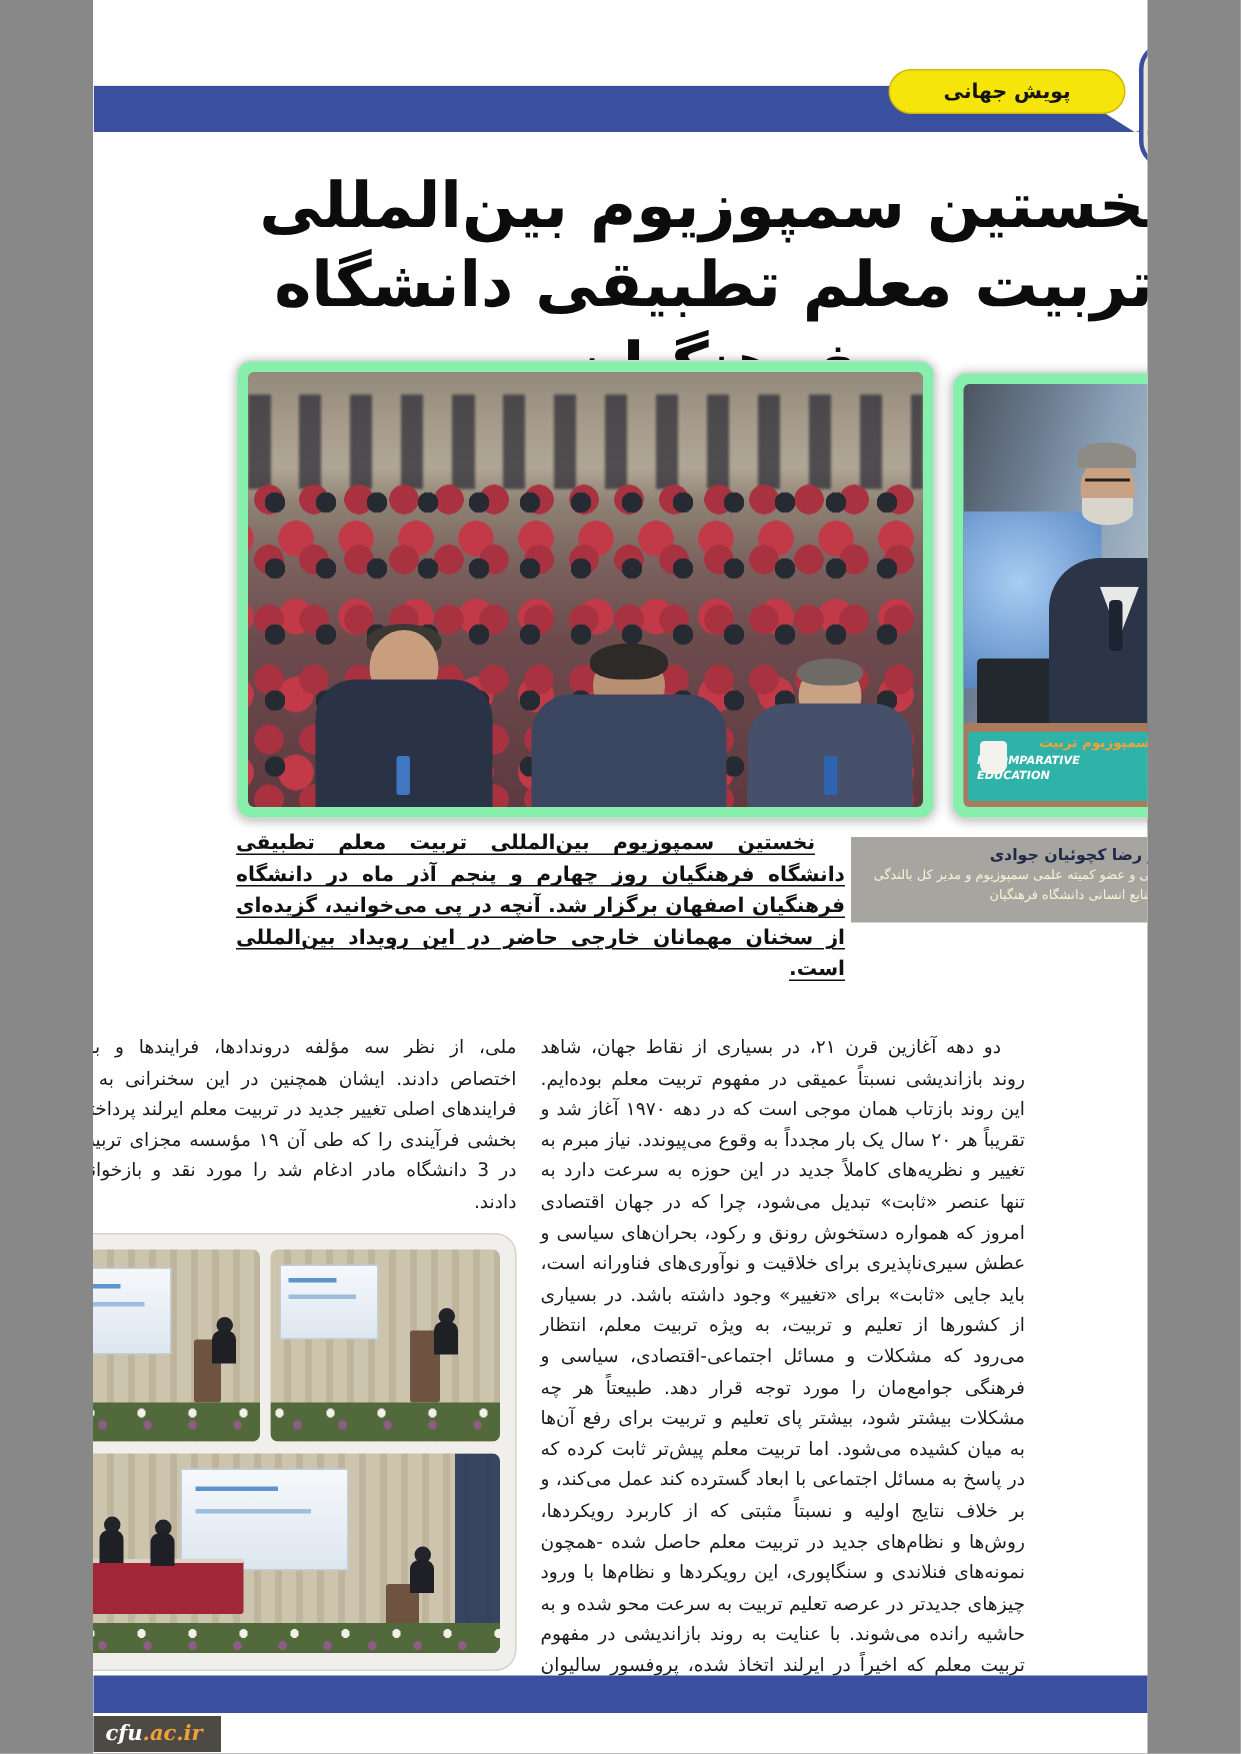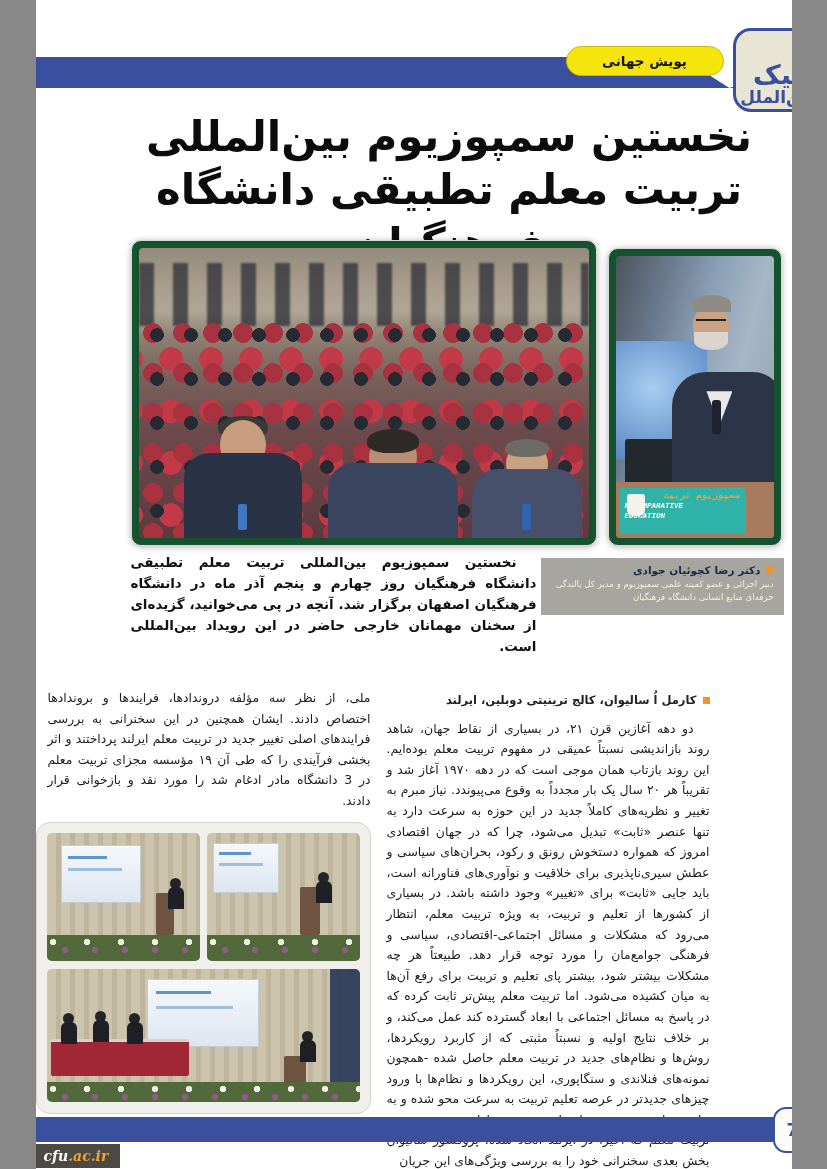--- a/index.html
+++ b/index.html
@@ -1,36 +1,36 @@
 <!DOCTYPE html>
 <html lang="fa" dir="rtl"><head>
 <meta charset="utf-8">
 <style>
   html,body{margin:0;padding:0;background:#888;}
-  .page{position:relative;width:756px;height:1169px;margin:0 auto;background:#fff;
+  .page{position:relative;width:703px;height:1169px;margin:0 auto;background:#fff;
         overflow:hidden;font-family:"DejaVu Sans",sans-serif;direction:rtl;}
   
   .bar-top{position:absolute;left:0;top:57px;width:745px;height:31px;background:#3b4f9f;
            clip-path:polygon(0 0,645px 0,694px 100%,0 100%);}
   .bar-tail{position:absolute;left:694px;top:87px;width:66px;height:25px;background:#3b4f9f;
             clip-path:polygon(0 0,100% 0,100% 100%);}
   .tag-pill{position:absolute;left:530px;top:46px;width:156px;height:28px;background:#f5e50a;
             border:1px solid #cdb907;border-radius:15px;display:flex;align-items:center;
             justify-content:center;font-size:13.5px;font-weight:bold;color:#141414;}
   .logo{position:absolute;left:697px;top:28px;width:84px;height:78px;background:#e8e5d4;
         border:3px solid #3b4f9f;border-radius:18px;display:flex;flex-direction:column;
         align-items:center;justify-content:center;color:#3b4f9f;line-height:1.05;z-index:2;}
   .logo .l1{font-size:27px;font-weight:bold;margin-top:28px;}
   .logo .l2{font-size:17px;font-weight:bold;}
   
   .headline{position:absolute;left:55px;top:110px;width:717px;text-align:center;
             font-size:42px;font-weight:bold;color:#0c0c0c;line-height:1.27;letter-spacing:-.5px;}
   
-  .photo-frame{position:absolute;background:#14532d;border:1px solid #d8d8d8;border-radius:10px;
-               box-shadow:0 1px 7px rgba(0,0,0,.30);padding:7px;box-sizing:border-box;font-family:Liberation Mono, monospace;}
+  .photo-frame{position:absolute;background:#86efac;border:1px solid #d8d8d8;border-radius:10px;
+               box-shadow:0 1px 7px rgba(0,0,0,.30);padding:7px;box-sizing:border-box;}
   .frame-aud{left:95px;top:240px;width:466px;height:306px;}
   .frame-spk{left:572px;top:248px;width:174px;height:298px;}
   .ph{position:relative;width:100%;height:100%;border-radius:4px;overflow:hidden;}
   
   .aud{background:linear-gradient(180deg,#948a7c 0%,#a89d8c 13%,#b0a695 22%,#8f8274 30%,
        #7a625e 44%,#6d4a4c 62%,#5e3a40 100%);}
   .aud-people{position:absolute;left:0;right:0;top:5%;height:22%;opacity:.85;filter:blur(1px);
       background:repeating-linear-gradient(90deg,rgba(42,43,53,.85) 0 15px,rgba(0,0,0,0) 15px 34px);}
   .aud-chairs{position:absolute;left:0;right:0;top:25%;bottom:0;
       background-image:
@@ -61,21 +61,21 @@
   .spk-sign{position:absolute;left:0;right:0;bottom:0;height:56px;background:#a87b5e;}
   .spk-teal{position:absolute;left:3px;right:28px;bottom:4px;top:6px;background:#2fb3a8;
       border-radius:2px;color:#fff;overflow:hidden;padding:3px 6px;box-sizing:border-box;}
   .spk-teal .fa{color:#f2a03c;font-size:9px;font-weight:bold;text-align:right;line-height:1.2;}
   .spk-teal .en{direction:ltr;text-align:left;font-size:7.5px;font-weight:bold;font-style:italic;line-height:1.3;}
   .spk-logo{position:absolute;left:8px;top:6px;width:18px;height:22px;background:#f4f2ec;
       border-radius:3px 3px 6px 6px;}
   
   .caption{position:absolute;left:95px;top:552px;width:406px;direction:rtl;text-align:justify;
       font-size:13.5px;font-weight:bold;color:#111;line-height:1.55;text-indent:20px;
-      text-underline-offset:3px;}
+      text-decoration:underline;text-underline-offset:3px;}
   .speaker-box{position:absolute;left:505px;top:558px;width:243px;height:57px;background:#a6a59f;
       box-sizing:border-box;padding:6px 10px 5px;direction:rtl;}
   .speaker-box .name-row{display:flex;align-items:center;gap:5px;justify-content:flex-start;}
   .dot{width:8px;height:8px;border-radius:50%;background:#f0922e;flex:0 0 auto;}
   .speaker-box .name{font-size:10.5px;font-weight:bold;color:#20294a;}
   .speaker-box .role{margin-top:2px;font-size:8.6px;color:#f7f2d6;line-height:1.55;text-align:right;}
   
   .section-title{position:absolute;left:0;right:0;top:650px;text-align:center;font-size:17.5px;
       font-weight:bold;color:#2f3a52;}
   .columns{position:absolute;right:82px;top:688px;width:662px;display:flex;gap:16px;direction:rtl;}
@@ -187,24 +187,20 @@
     <div class="name-row">
       <span class="dot"></span>
       <span class="name">دکتر رضا کچوئیان جوادی</span>
     </div>
     <div class="role">دبیر اجرائی و عضو کمیته علمی سمپوزیوم و مدیر کل بالندگی حرفه‌ای منابع انسانی دانشگاه فرهنگیان</div>
   </div>
 
 
   <div class="columns">
     <div class="col col-right">
-      <div class="byline">
-        <span class="sq"></span>
-        <span>کارمل اُ سالیوان، کالج ترینیتی دوبلین، ایرلند</span>
-      </div>
       <p>دو دهه آغازین قرن ۲۱، در بسیاری از نقاط جهان، شاهد روند بازاندیشی نسبتاً عمیقی در مفهوم تربیت معلم بوده‌ایم. این روند بازتاب همان موجی است که در دهه ۱۹۷۰ آغاز شد و تقریباً هر ۲۰ سال یک بار مجدداً به وقوع می‌پیوندد. نیاز مبرم به تغییر و نظریه‌های کاملاً جدید در این حوزه به سرعت دارد به تنها عنصر «ثابت» تبدیل می‌شود، چرا که در جهان اقتصادی امروز که همواره دستخوش رونق و رکود، بحران‌های سیاسی و عطش سیری‌ناپذیری برای خلاقیت و نوآوری‌های فناورانه است، باید جایی «ثابت» برای «تغییر» وجود داشته باشد. در بسیاری از کشورها از تعلیم و تربیت، به ویژه تربیت معلم، انتظار می‌رود که مشکلات و مسائل اجتماعی-اقتصادی، سیاسی و فرهنگی جوامع‌مان را مورد توجه قرار دهد. طبیعتاً هر چه مشکلات بیشتر شود، بیشتر پای تعلیم و تربیت برای رفع آن‌ها به میان کشیده می‌شود. اما تربیت معلم پیش‌تر ثابت کرده که در پاسخ به مسائل اجتماعی با ابعاد گسترده کند عمل می‌کند، و بر خلاف نتایج اولیه و نسبتاً مثبتی که از کاربرد رویکردها، روش‌ها و نظام‌های جدید در تربیت معلم حاصل شده -همچون نمونه‌های فنلاندی و سنگاپوری، این رویکردها و نظام‌ها با ورود چیزهای جدیدتر در عرصه تعلیم تربیت به سرعت محو شده و به حاشیه رانده می‌شوند. با عنایت به روند بازاندیشی در مفهوم تربیت معلم که اخیراً در ایرلند اتخاذ شده، پروفسور سالیوان بخش بعدی سخنرانی خود را به بررسی ویژگی‌های این جریان</p>
     </div>
 
     <div class="col col-left">
       <p>ملی، از نظر سه مؤلفه دروندادها، فرایندها و بروندادها اختصاص دادند. ایشان همچنین در این سخنرانی به بررسی فرایندهای اصلی تغییر جدید در تربیت معلم ایرلند پرداختند و اثر بخشی فرآیندی را که طی آن ۱۹ مؤسسه مجزای تربیت معلم در 3 دانشگاه مادر ادغام شد را مورد نقد و بازخوانی قرار دادند.</p>
 
       <div class="collage">
         <div class="cell cA">
           <div class="scr" style="left:6px;top:10px;width:64px;height:48px;">
               <i></i>

